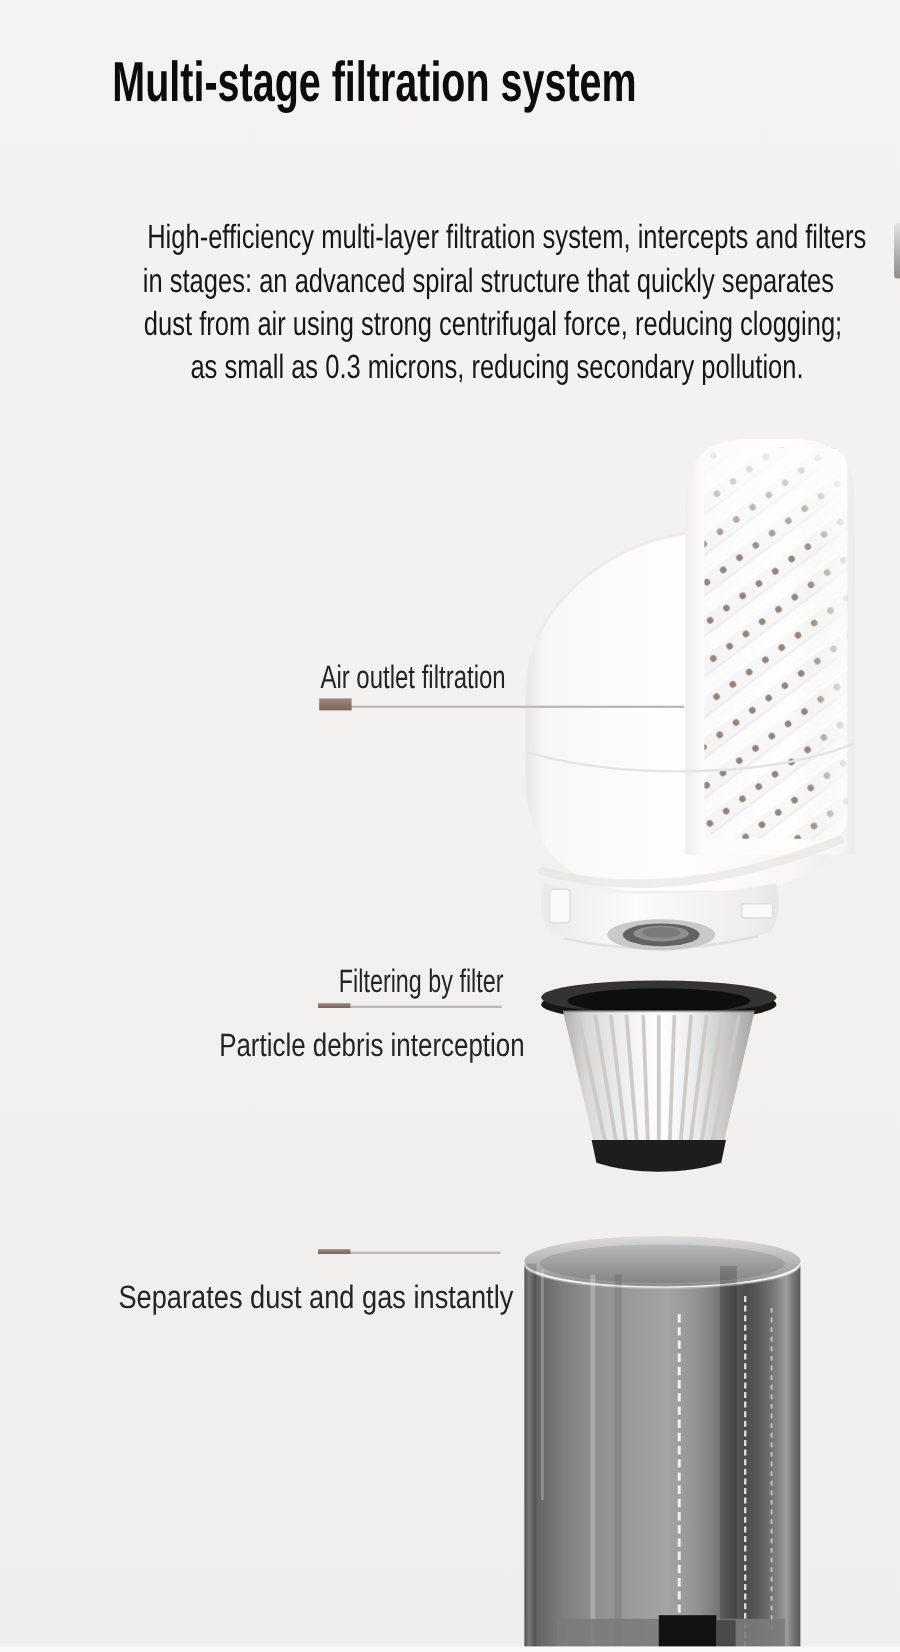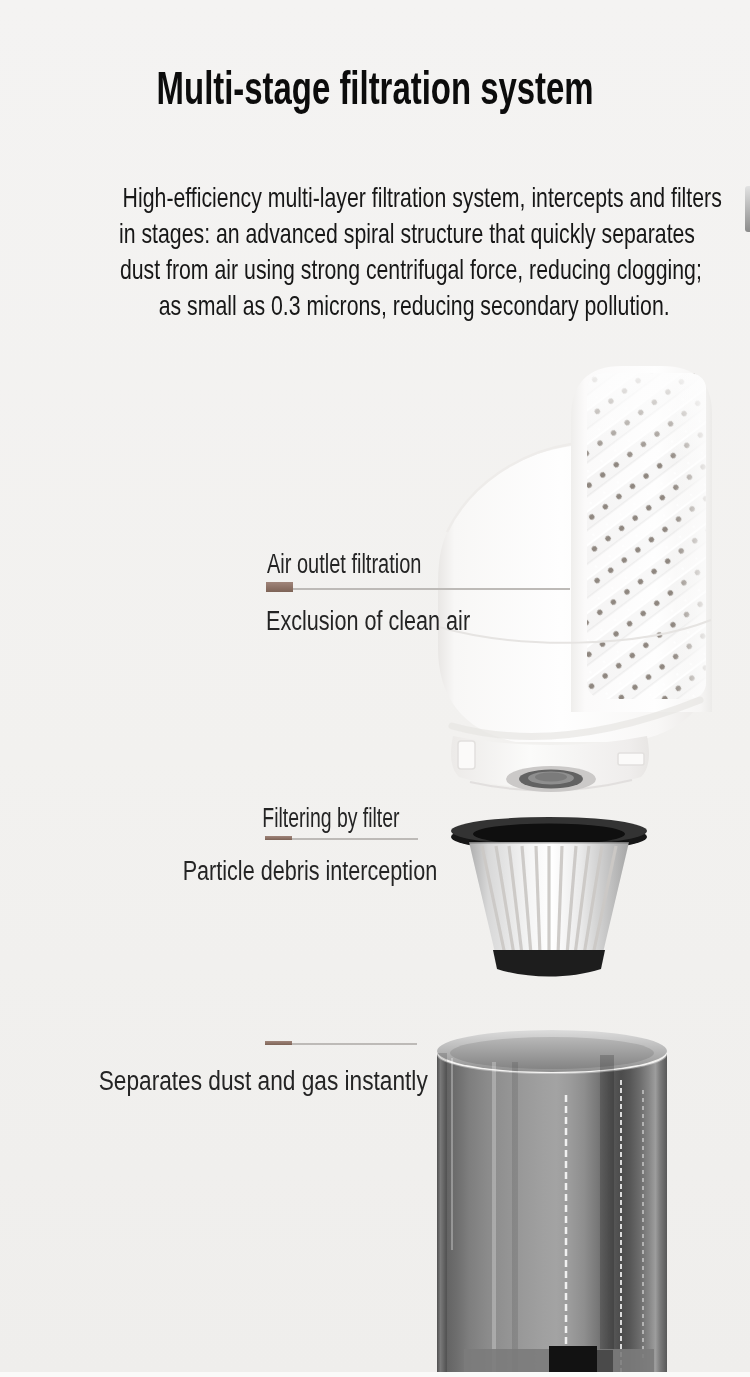--- a/index.html
+++ b/index.html
@@ -2,21 +2,21 @@
 <html><head>
 <meta charset="utf-8">
 <style>
   html,body{margin:0;padding:0;}
   .page{
     position:relative;width:750px;height:1377px;overflow:hidden;
     background:linear-gradient(180deg,#f4f3f2 0%,#f2f1ef 55%,#efeeec 100%);
     font-family:"Liberation Sans",sans-serif;
   }
   
-  .title{position:absolute;top:40px;left:0;right:0;text-align:center;color:#0c0c0c;z-index:2;margin-top:20px;}
+  .title{position:absolute;top:40px;left:0;right:0;text-align:left;color:#0c0c0c;z-index:2;}
   .title .line{font-size:47px;font-weight:bold;line-height:55px;white-space:nowrap;}
   .sq-title{display:inline-block;transform:scaleX(.70);transform-origin:50% 50%;white-space:nowrap;}
   
   .intro{position:absolute;top:180px;left:0;right:0;text-align:right;color:#171717;z-index:2;margin-left:28px;}
   .intro .line{font-size:28px;line-height:36px;white-space:nowrap;}
   .sq-c{display:inline-block;transform:scaleX(.76);transform-origin:50% 50%;white-space:nowrap;}
   .marker-wrap{display:inline-block;width:0;position:relative;}
   .marker{position:absolute;left:-2px;top:-13px;font-size:15px;color:#2a2a2a;}
   
   .co{position:absolute;z-index:2;color:#242424;font-size:27px;line-height:28px;white-space:nowrap;}
@@ -217,25 +217,22 @@
     </div>
   </div>
 
   <div class="co" style="left:267px;top:550px;">
     <span class="sq-l">Air outlet filtration</span>
   </div>
   <div class="co-line" style="left:266px;top:582px;width:304px;height:10px;">
     <span class="rail"></span>
     <span class="tick tick-big"></span>
   </div>
-  <div class="co" style="left:266px;top:607px;">
-    <span class="sq-l" style="transform:scaleX(.8);">Exclusion of clean air</span>
-  </div>
-
-  <div class="co al-r" style="right:350px;top:804px;text-align:right;">
+
+  <div class="co al-r" style="right:330px;top:804px;text-align:right;">
     <span class="sq-r" style="transform:scaleX(.72);">Filtering by filter</span>
   </div>
   <div class="co-line" style="left:265px;top:836px;width:153px;height:5px;">
     <span class="rail" style="bottom:1px;"></span>
     <span class="tick tick-small"></span>
   </div>
   <div class="co al-r" style="right:313px;top:857px;">
     <span class="sq-r" style="transform:scaleX(.8);">Particle debris interception</span>
   </div>
 

